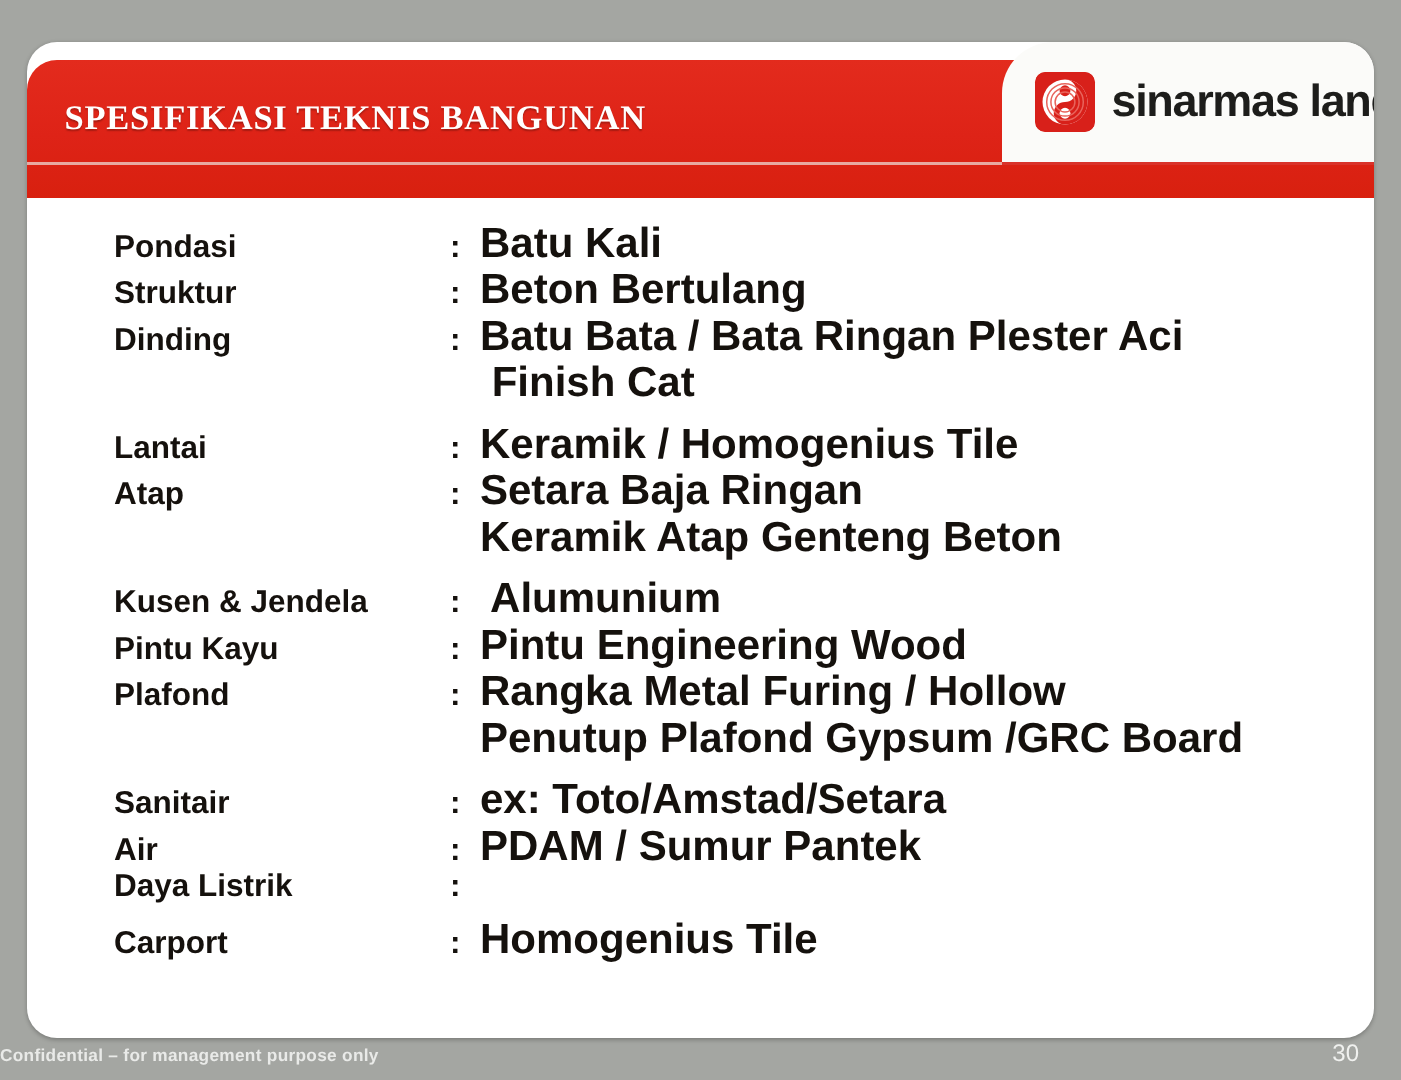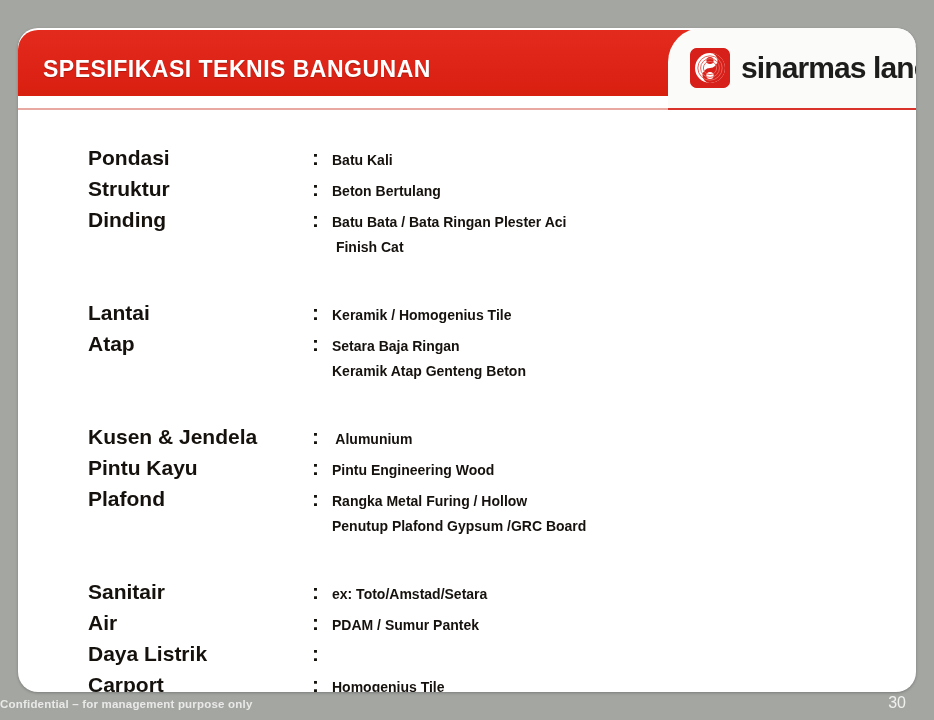--- a/index.html
+++ b/index.html
@@ -25,26 +25,27 @@
     background: #ffffff;
     border-radius: 20px;
     box-shadow: 0 1px 3px rgba(0,0,0,0.25);
     overflow: hidden;
   }
 
   
   .header {
     position: absolute;
     left: 0;
-    top: 2px;
-    width: 898px;
-    height: 66px;
+    top: 12px;
+    width: 898px;
+    height: 92px;
     background: linear-gradient(180deg, #e32b1d 0%, #de2317 55%, #d8200f 100%);
     border-top-left-radius: 20px;
     border-top-right-radius: 20px;
+    font-family: Liberation Serif, serif;
   }
   .header-title {
     position: absolute;
     left: 25px;
     top: 26px;
     color: #ffffff;
     font-size: 23px;
     font-weight: bold;
     letter-spacing: 0.5px;
     white-space: nowrap;
@@ -101,52 +102,52 @@
     left: 650px;
     top: 80px;
     width: 248px;
     height: 2px;
     background: #d9322a;
   }
 
   
   .spec-list {
     position: absolute;
-    left: 12px;
+    left: 0;
     top: 118px;
     width: 898px;
     padding: 0;
   }
   .spec-row {
     display: flex;
     align-items: baseline;
     height: 31px;
   }
-  .spec-row.gap-before { margin-top: 31px; }
+  .spec-row.gap-before { margin-top: 10px; }
 
   .spec-label {
     width: 282px;
     flex: 0 0 282px;
     padding-left: 58px;
     box-sizing: border-box;
     font-size: 21px;
     font-weight: bold;
     color: #15110d;
     white-space: nowrap;
   }
   .spec-colon {
     width: 20px;
     flex: 0 0 20px;
     font-size: 21px;
     font-weight: bold;
     color: #15110d;
   }
   .spec-value {
     flex: 1 1 auto;
-    font-size: 14px;
+    font-size: 28px;
     font-weight: bold;
     color: #15110d;
     white-space: pre;
   }
   .spec-cont .spec-label,
   .spec-cont .spec-colon { visibility: hidden; }
 
   
   .footer-note {
     position: absolute;

